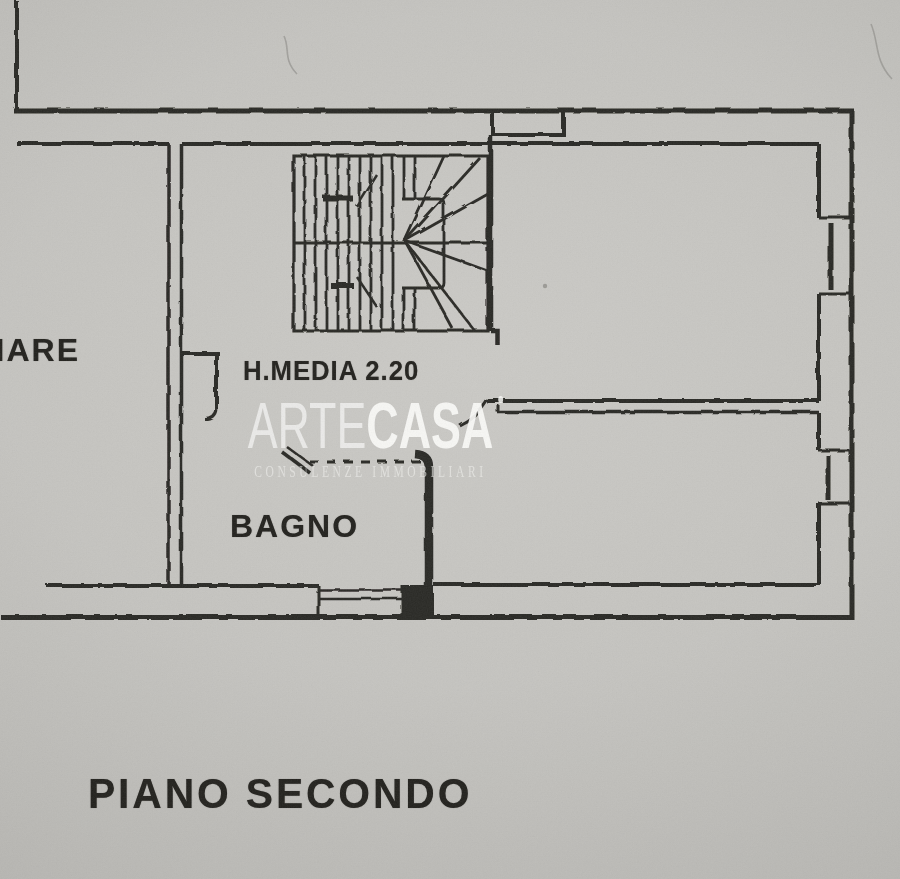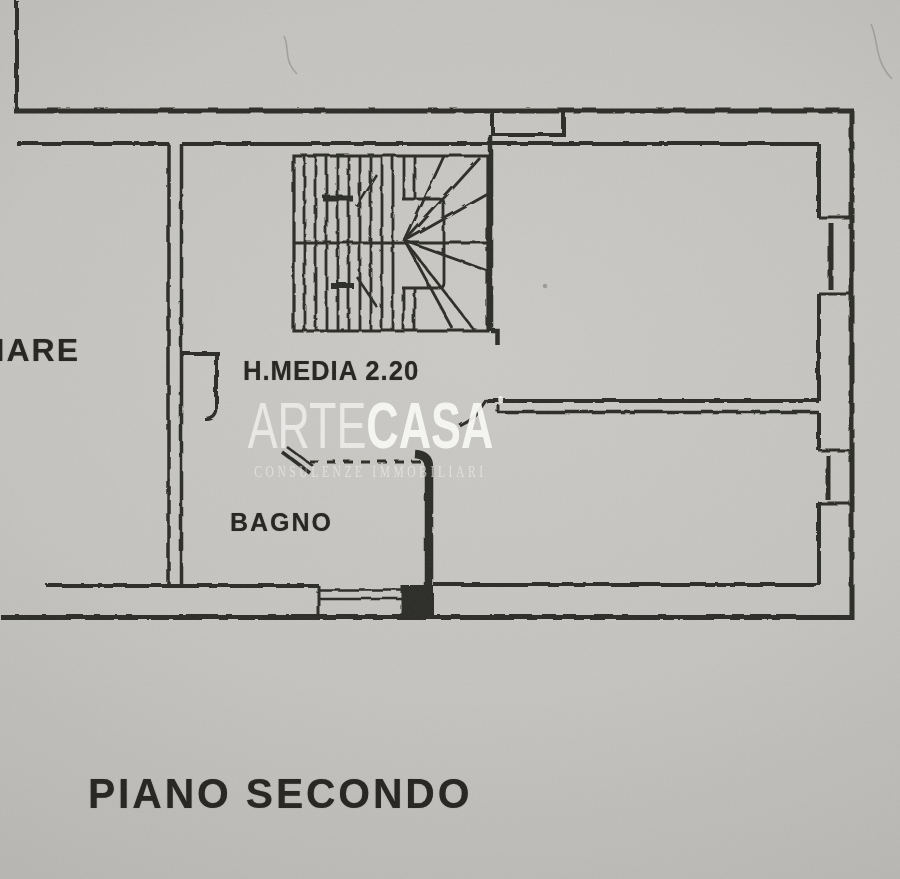--- a/index.html
+++ b/index.html
@@ -10,21 +10,21 @@
     font-family:"Liberation Sans", sans-serif;
   }
   .grain{position:absolute;left:0;top:0;width:900px;height:879px;pointer-events:none;opacity:.55;}
   .plan-svg{position:absolute;left:0;top:0;}
   .label{
     position:absolute;color:#23221e;font-weight:bold;white-space:nowrap;
     text-shadow:0 0 1px rgba(35,34,30,.45);
   }
   .label-liare{left:-26px;top:332px;font-size:32px;letter-spacing:2px;}
   .label-hmedia{left:243px;top:355px;font-size:28px;letter-spacing:1px;transform:scaleX(.92);transform-origin:left;}
-  .label-bagno{left:230px;top:508px;font-size:25px;letter-spacing:2px;}
+  .label-bagno{left:230px;top:508px;font-size:32px;letter-spacing:2px;}
   .label-title{left:88px;top:769px;font-size:43px;letter-spacing:3px;transform:scaleX(.95);transform-origin:left;}
   .wm{position:absolute;left:0;width:741px;text-align:center;pointer-events:none;}
   .wm-brand-row{top:394px;line-height:1;}
   .wm-brand{display:inline-block;transform:scaleX(.70);transform-origin:center;font-size:64px;line-height:1;white-space:nowrap;position:relative;}
   .wm-thin{font-weight:400;color:rgba(244,244,242,.78);letter-spacing:0px;}
   .wm-bold{font-weight:700;color:rgba(250,250,248,.93);letter-spacing:0px;}
   .tm-dot{position:absolute;right:-14px;top:2px;width:7px;height:7px;border-radius:50%;background:rgba(248,248,246,.85);}
   .wm-tagline-row{top:463px;font-family:Liberation Serif, serif;}
   .wm-tagline{display:inline-block;transform:scaleX(.72);transform-origin:center;
     font-size:16px;font-weight:400;letter-spacing:5px;color:rgba(240,240,238,.62);white-space:nowrap;}

